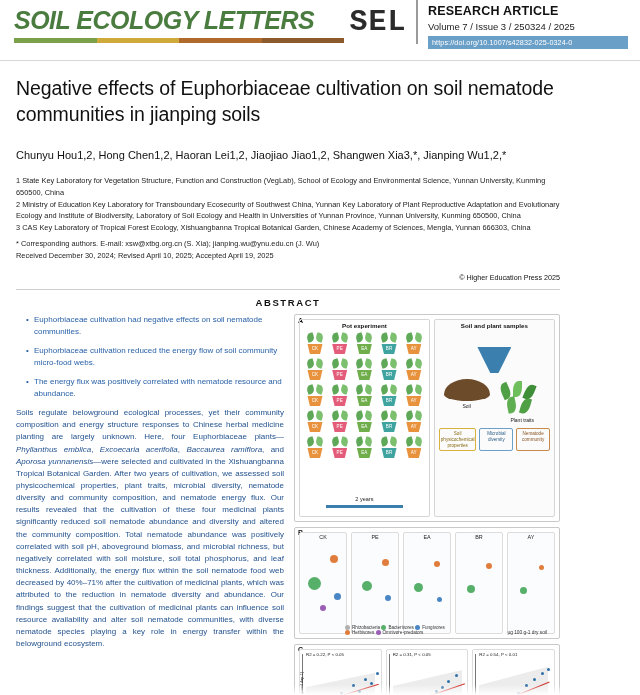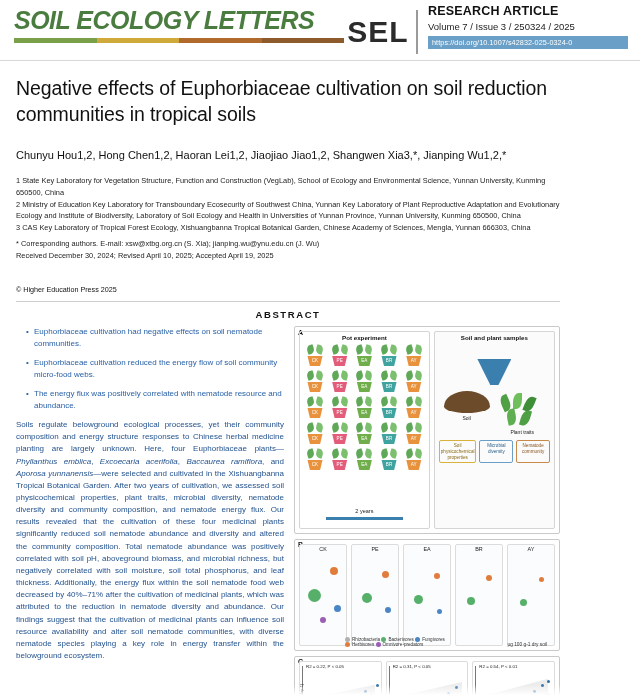--- a/index.html
+++ b/index.html
@@ -20,24 +20,24 @@
     font-weight:bold; font-style:italic;
     font-size:25px; letter-spacing:-0.5px;
     color:#4a7c3f;
     line-height:1;
   }
   .rule-strip { margin-top:5px; width:330px; height:5px; display:flex; }
   .rule-strip i { flex:1; height:100%; display:block; }
   .rs1{background:#7aa04a;} .rs2{background:#cfa93a;} .rs3{background:#b06a2c;} .rs4{background:#8c5a2b;}
 
   .sel-logo {
-    position:absolute; left:340px; top:10px;
+    position:absolute; left:340px; top:0;
     width:78px; height:44px;
     display:flex; align-items:center; justify-content:center;
-    font-family:Liberation Sans, sans-serif;
+    font-family:Liberation Mono, monospace;
     font-size:30px; font-weight:bold; color:#2b2b2b;
     letter-spacing:1px;
     border-right:2px solid #9a9a9a;
   }
   .head-right { position:absolute; left:428px; top:4px; width:200px; }
   .art-type { font-size:12.5px; font-weight:bold; color:#111; letter-spacing:0.2px; }
   .vol-line { font-size:9.5px; color:#222; margin-top:3px; }
   .doi-bar {
     margin-top:4px; background:#6aa0c8; color:#fff;
     font-size:7.2px; padding:2px 4px; letter-spacing:0.1px;
@@ -50,21 +50,21 @@
   .art-title {
     margin-top:16px;
     font-size:19.5px; line-height:1.32; font-weight:normal; color:#111;
     letter-spacing:-0.1px;
   }
   .authors { margin-top:22px; font-size:11px; color:#111; }
   .affils { margin-top:14px; font-size:7.4px; line-height:1.52; color:#222; }
   .affils div { margin-bottom:1px; }
   .corr { margin-top:4px; font-size:7.4px; line-height:1.5; }
   .dates { font-size:7.4px; margin-top:1px; }
-  .hep { font-size:7.2px; margin-top:24px; color:#111; }
+  .hep { text-align:right; font-size:7.2px; margin-top:12px; color:#111; }
 
   .sect-rule { height:1px; background:#cfcfcf; margin:7px 0 0 0; }
   .abstract-head {
     text-align:center; font-size:9.5px; font-weight:bold; letter-spacing:1.6px;
     color:#111; margin:7px 0 6px 0;
   }
 
   
   .cols { display:flex; gap:10px; padding:0 16px; }
   .col-left { width:268px; }
@@ -164,21 +164,21 @@
     <div class="sel-logo">SEL</div>
     <div class="head-right">
       <div class="art-type">RESEARCH ARTICLE</div>
       <div class="vol-line">Volume 7 / Issue 3 / 250324 / 2025</div>
       <div class="doi-bar">https://doi.org/10.1007/s42832-025-0324-0</div>
     </div>
   </div>
   <div class="head-sep"></div>
 
   <div class="body-wrap">
-    <div class="art-title">Negative effects of Euphorbiaceae cultivation on soil reduction communities in tropical soils</div>
+    <div class="art-title">Negative effects of Euphorbiaceae cultivation on soil nematode communities in jianping soils</div>
     <div class="authors">
       <span>Chunyu Hou1,2, Hong Chen1,2, Haoran Lei1,2, Jiaojiao Jiao1,2, Shangwen Xia3,*, Jianping Wu1,2,*</span>
     </div>
     <div class="affils">
       <div>1 State Key Laboratory for Vegetation Structure, Function and Construction (VegLab), School of Ecology and Environmental Science, Yunnan University, Kunming 650500, China</div>
       <div>2 Ministry of Education Key Laboratory for Transboundary Ecosecurity of Southwest China, Yunnan Key Laboratory of Plant Reproductive Adaptation and Evolutionary Ecology and Institute of Biodiversity, Laboratory of Soil Ecology and Health in Universities of Yunnan Province, Yunnan University, Kunming 650500, China</div>
       <div>3 CAS Key Laboratory of Tropical Forest Ecology, Xishuangbanna Tropical Botanical Garden, Chinese Academy of Sciences, Mengla, Yunnan 666303, China</div>
       <div class="corr">* Corresponding authors. E-mail: xsw@xtbg.org.cn (S. Xia); jianping.wu@ynu.edu.cn (J. Wu)</div>
       <div class="dates">Received December 30, 2024; Revised April 10, 2025; Accepted April 19, 2025</div>
     </div>

